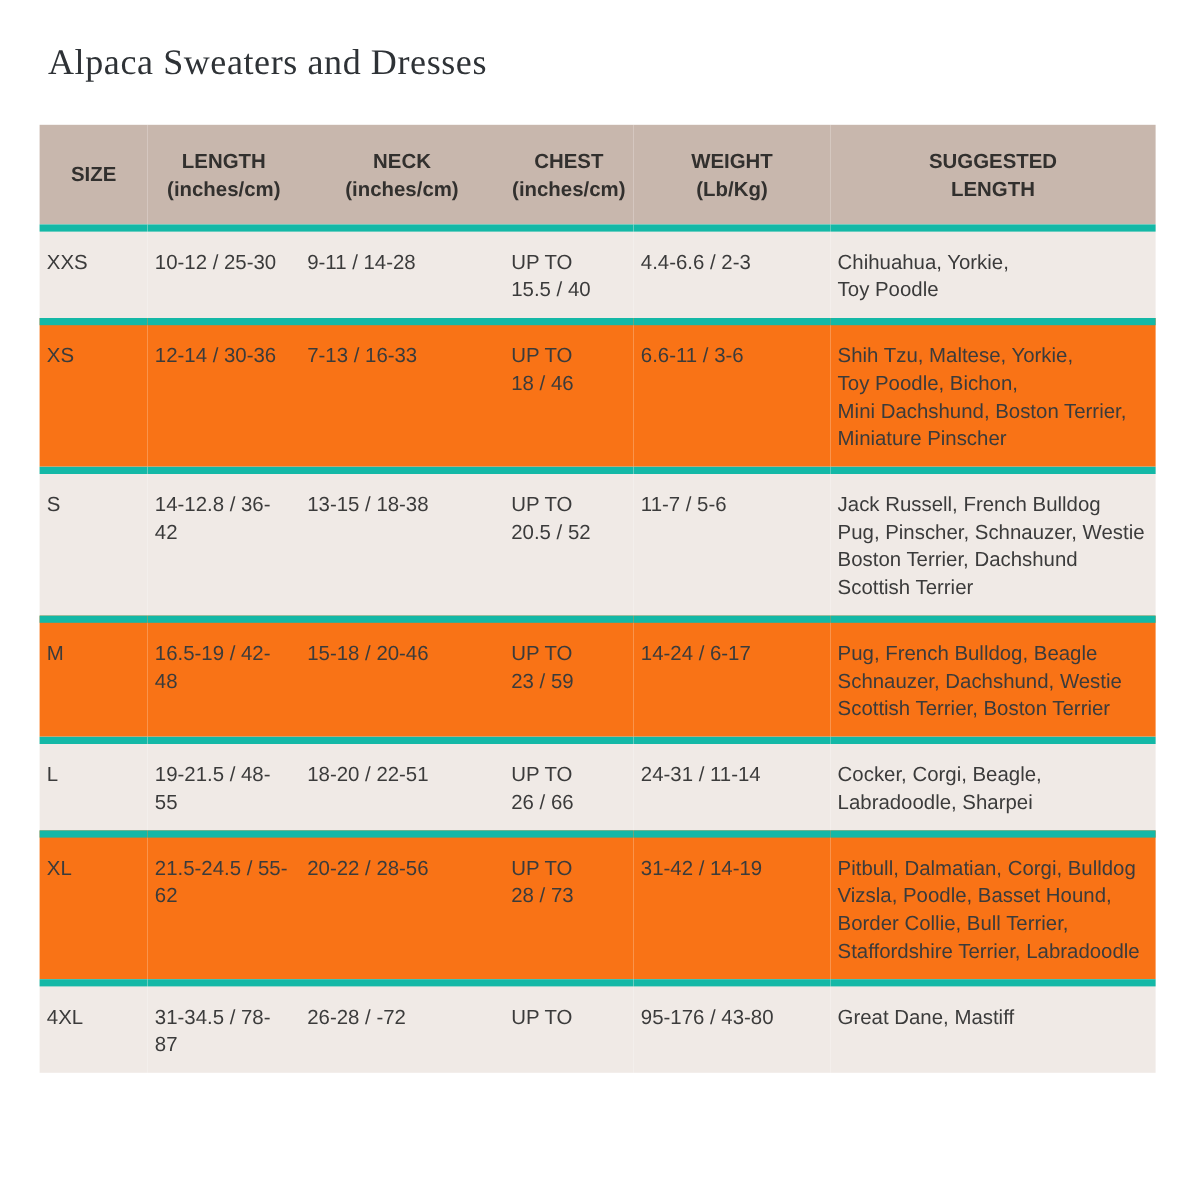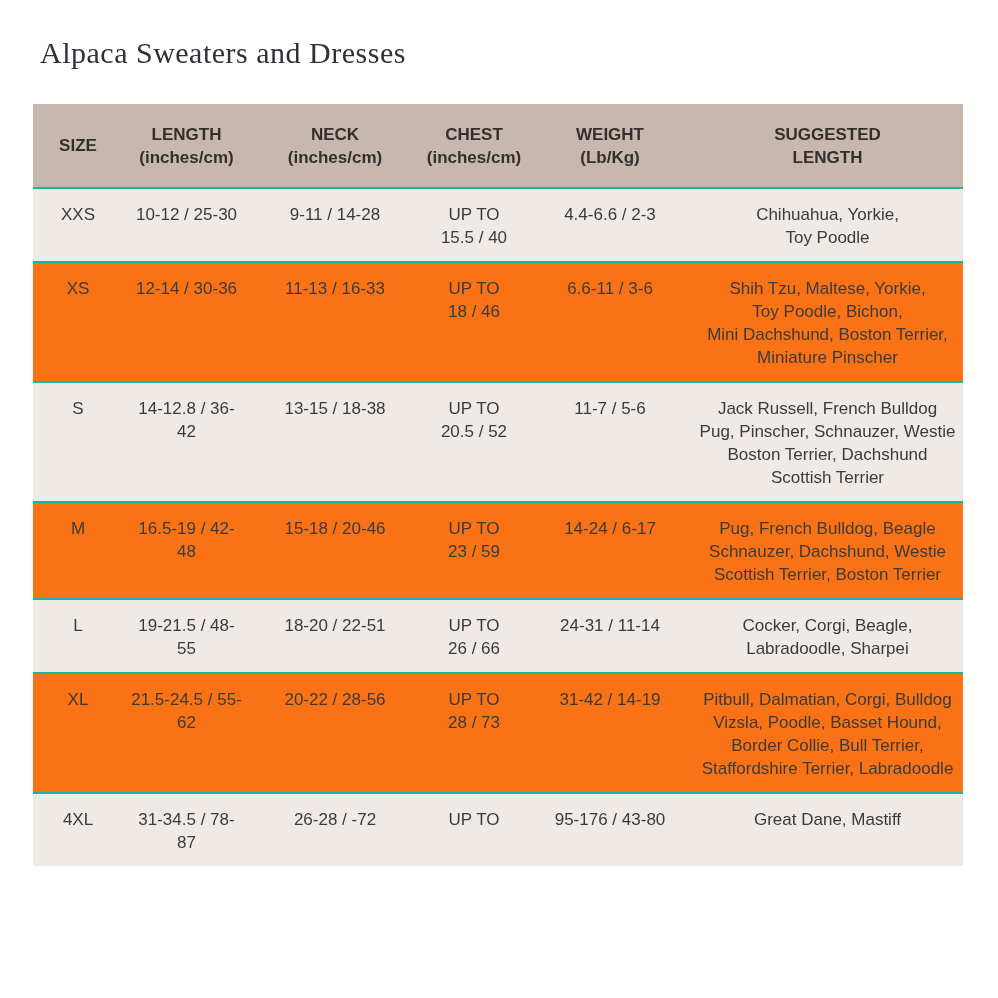--- a/index.html
+++ b/index.html
@@ -36,24 +36,24 @@
     font-weight: 700;
     text-align: center;
     vertical-align: middle;
     height: 83px;
     padding: 8px 4px;
     line-height: 23px;
   }
   tbody td {
     font-size: 17px;
     line-height: 23px;
-    text-align: center;
+    text-align: left;
     vertical-align: top;
     padding: 14px 6px 12px;
-    border-top: 2px solid #14b8a6;
+    border-top: 6px solid #14b8a6;
   }
   tr.light td { background: #f0eae6; }
   tr.dark  td { background: #f97316; }
   .col-size   { width: 90px; }
   .col-length { width: 127px; }
   .col-neck   { width: 170px; }
   .col-chest  { width: 108px; }
   .col-weight { width: 164px; }
   .col-breeds { width: 271px; }
 </style>
@@ -110,21 +110,21 @@
           </td>
     <td>4.4-6.6 / 2-3</td>
     <td>
             <div>Chihuahua, Yorkie,</div>
             <div>Toy Poodle</div>
           </td>
   </tr>
         <tr class="dark">
     <td>XS</td>
     <td>12-14 / 30-36</td>
-    <td>11-13 / 16-33</td>
+    <td>7-13 / 16-33</td>
     <td>
             <div>UP TO</div>
             <div>18 / 46</div>
           </td>
     <td>6.6-11 / 3-6</td>
     <td>
             <div>Shih Tzu, Maltese, Yorkie,</div>
             <div>Toy Poodle, Bichon,</div>
             <div>Mini Dachshund, Boston Terrier,</div>
             <div>Miniature Pinscher</div>

